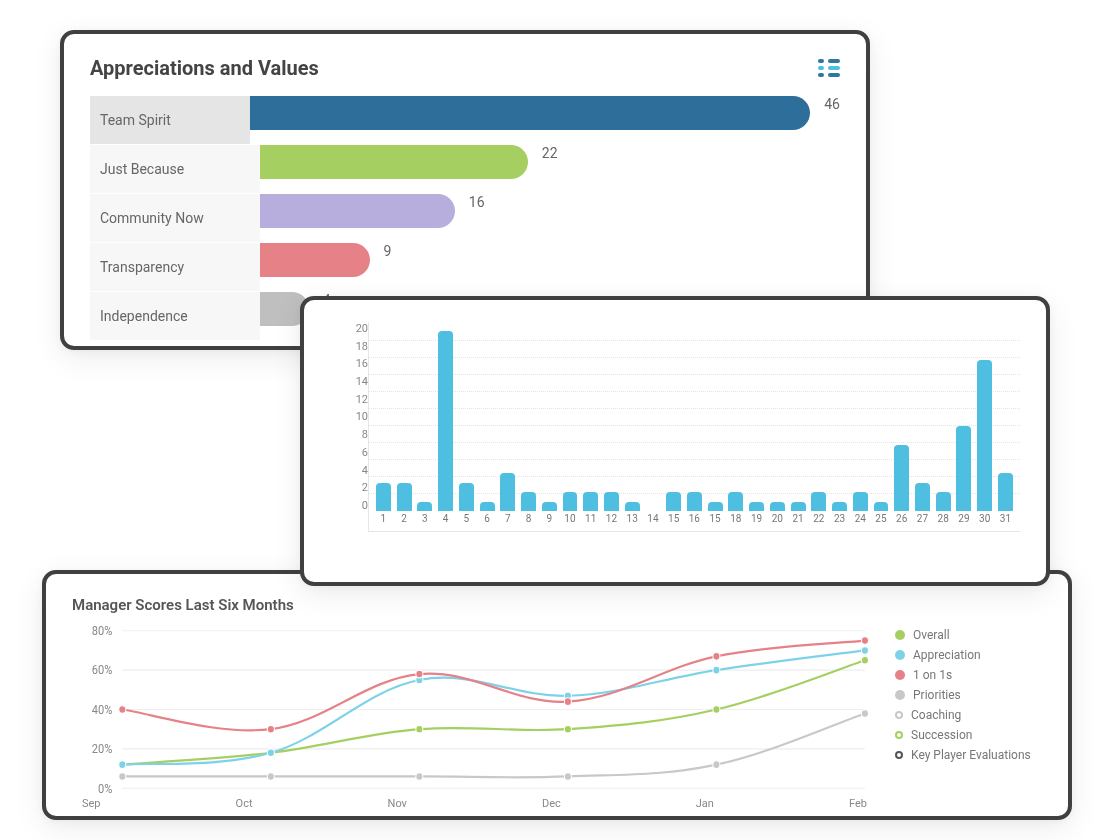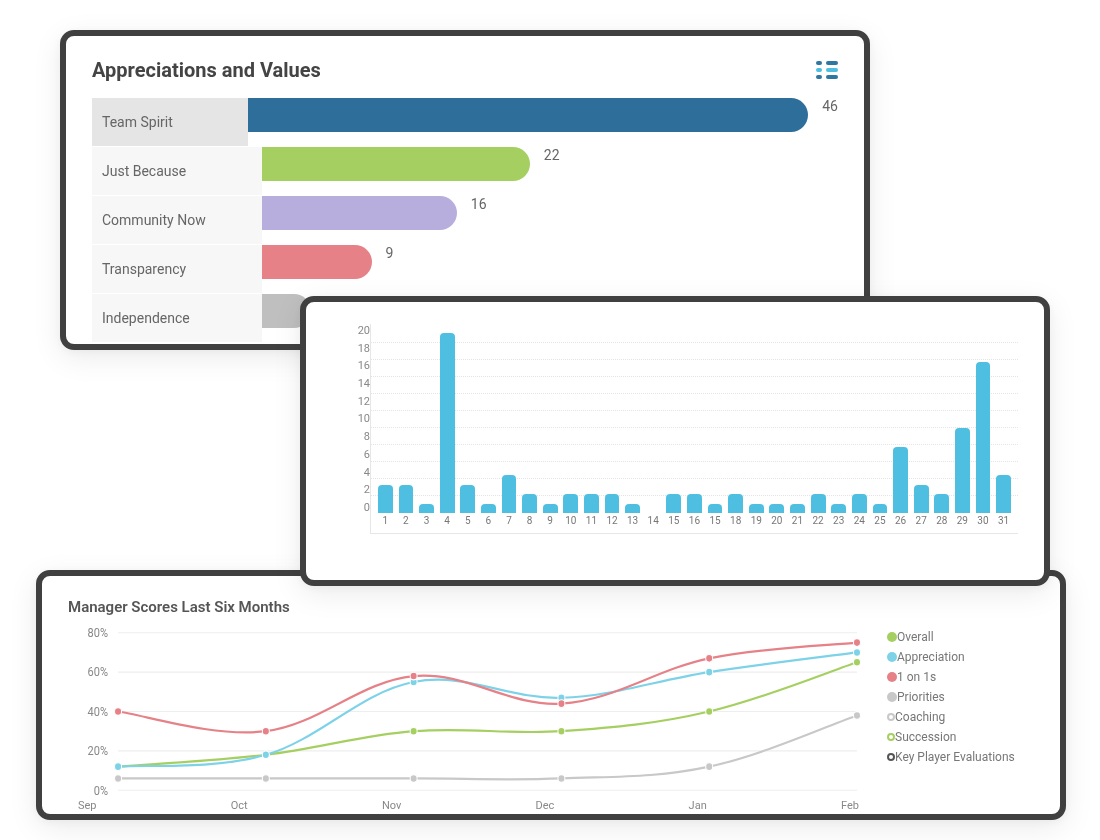--- a/index.html
+++ b/index.html
@@ -9,21 +9,21 @@
     width: 1100px;
     height: 840px;
     position: relative;
     color: #555;
   }
   .card {
     position: absolute;
     background: #fff;
     border-radius: 14px;
     box-shadow: 0 8px 30px rgba(0,0,0,0.08), 0 2px 8px rgba(0,0,0,0.04);
-    border: 6px solid #404040;
+    border: 4px solid #404040;
   }
 
   
   #panel1 {
     left: 60px; top: 30px;
     width: 810px; height: 320px;
     padding: 22px 26px;
     z-index: 1;
   }
   #panel1 .header {
@@ -116,42 +116,42 @@
     position: absolute; left: 0; right: 0; bottom: 0; height: 18px;
     display: flex;
     padding: 0 4px;
   }
   .vbar-xlabel {
     flex: 1; text-align: center; font-size: 10px; color: #777;
   }
 
   
   #panel3 {
-    left: 36px; top: 570px;
+    left: 42px; top: 570px;
     width: 1030px; height: 250px;
     padding: 22px 26px 12px 26px;
     z-index: 2;
   }
   #panel3 .title {
     font-size: 15px; font-weight: 600; color: #555;
     margin-bottom: 8px;
   }
   .line-wrapper {
     display: flex; height: 192px;
   }
   .line-plot-area {
     flex: 1; position: relative;
   }
   .line-legend {
     width: 165px;
     padding-left: 18px; padding-top: 6px;
     font-size: 12px; color: #777;
   }
   .line-legend .item {
-    display: flex; align-items: center; gap: 0;
+    display: flex; align-items: center; gap: 8px;
     margin-bottom: 6px;
   }
   .line-legend .marker {
     width: 10px; height: 10px; border-radius: 50%;
   }
   .line-legend .marker.ring {
     background: #fff; border: 2px solid;
     width: 8px; height: 8px;
   }
   svg.line-svg {

